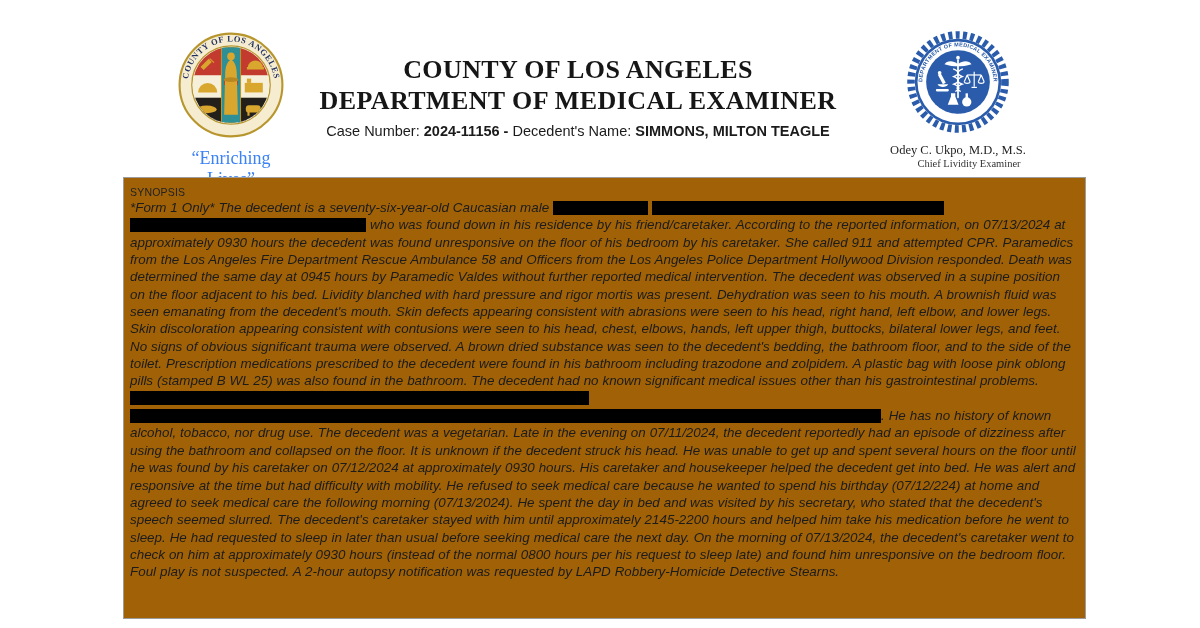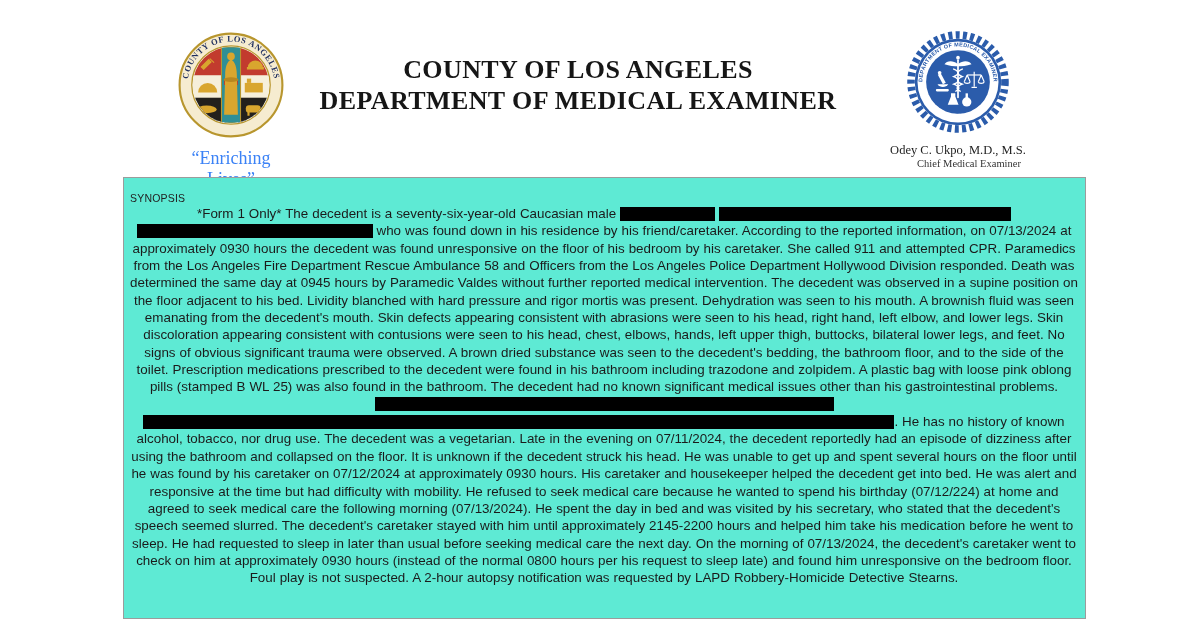--- a/index.html
+++ b/index.html
@@ -33,30 +33,30 @@
   .address-line {
     margin-top:7px; font-family:"Liberation Serif", serif;
     font-size:16px; color:#222;
   }
   .case-line { margin-top:7px; font-size:14.5px; color:#1b1b1b; }
   .case-line b { font-weight:bold; }
 
   
   .synopsis-box {
     position:absolute; left:123px; top:177px; width:963px; min-height:442px;
-    border:1px solid #9c9c9c; background:#5eead4;
-    padding:14px 7px 6px 6px;
+    border:1px solid #9c9c9c; background:#a16207;
+    padding:8px 7px 6px 6px;
   }
   .synopsis-label {
     display:block; font-size:10.5px; line-height:13px; color:#222;
     letter-spacing:0.2px;
   }
   .synopsis-body {
     font-size:13.4px; line-height:17.35px; color:#1b1b1b;
-    text-align:center; word-spacing:0.2px;
+    text-align:left; word-spacing:0.2px;font-style:italic;
   }
   .redaction {
     display:inline-block; height:14px; background:#000;
     vertical-align:-2.5px;
   }
 </style>
 </head>
 <body>
 
 <div class="page">
@@ -104,20 +104,21 @@
         <path d="M50,26 c-4,2 -5.5,8 -5.5,14 l-1,38 h13 l-1,-38 c0,-6 -1.5,-12 -5.5,-14 z" fill="#d9a62e"></path>
         <ellipse cx="50" cy="45" rx="7" ry="2.2" fill="#b8871f"></ellipse>
       </g>
     </svg>
     <div class="seal-motto">“Enriching Lives”</div>
   </div>
 
   <div class="title-block">
     <div class="title-line">COUNTY OF LOS ANGELES</div>
     <div class="title-line">DEPARTMENT OF MEDICAL EXAMINER</div>
+    <div class="case-line"><span>Case Number: </span><b>2024-11156 - </b><span>Decedent's Name: </span><b>SIMMONS, MILTON TEAGLE</b></div>
   </div>
 
   <div class="seal-right">
     <svg viewBox="0 0 100 100" width="108" height="108">
       <defs>
         <path id="arcTopR" d="M 17,50 A 33,33 0 0 1 83,50"></path>
         <path id="arcBotR" d="M 21,50 A 29,29 0 0 0 79,50"></path>
       </defs>
       <circle cx="50" cy="50" r="43.5" fill="none" stroke="#2b5cab" stroke-width="7" stroke-dasharray="3.7,3.05"></circle>
       <circle cx="50" cy="50" r="40" fill="#2b5cab"></circle>
@@ -152,21 +153,21 @@
         <path d="M68.6,49.5 a3,2.4 0 0 0 5.8,0"></path>
         <path d="M62.5,55 h5"></path>
       </g>
       <g fill="#ffffff">
         <path d="M43.5,60.5 h4 v3 l3,7.5 h-10 l3,-7.5 z"></path>
         <rect x="57" y="60.5" width="2.2" height="5"></rect>
         <circle cx="58.1" cy="68.5" r="4.3"></circle>
       </g>
     </svg>
     <div class="examiner-name">Odey C. Ukpo, M.D., M.S.</div>
-    <div class="examiner-title">Chief Medical Examiner</div>
+    <div class="examiner-title">Chief Lividity Examiner</div>
   </div>
 
   <div class="synopsis-box">
     <span class="synopsis-label">SYNOPSIS</span>
     <div class="synopsis-body"><span>*Form 1 Only* The decedent is a seventy-six-year-old Caucasian male </span><span class="redaction" style="width: 95px;"></span><span> </span><span class="redaction" style="width: 292px;"></span><span> </span><span class="redaction" style="width: 236px;"></span><span> who was found down in his residence by his friend/caretaker. According to the reported information, on 07/13/2024 at approximately 0930 hours the decedent was found unresponsive on the floor of his bedroom by his caretaker. She called 911 and attempted CPR. Paramedics from the Los Angeles Fire Department Rescue Ambulance 58 and Officers from the Los Angeles Police Department Hollywood Division responded. Death was determined the same day at 0945 hours by Paramedic Valdes without further reported medical intervention. The decedent was observed in a supine position on the floor adjacent to his bed. Lividity blanched with hard pressure and rigor mortis was present. Dehydration was seen to his mouth. A brownish fluid was seen emanating from the decedent's mouth. Skin defects appearing consistent with abrasions were seen to his head, right hand, left elbow, and lower legs. Skin discoloration appearing consistent with contusions were seen to his head, chest, elbows, hands, left upper thigh, buttocks, bilateral lower legs, and feet. No signs of obvious significant trauma were observed. A brown dried substance was seen to the decedent's bedding, the bathroom floor, and to the side of the toilet. Prescription medications prescribed to the decedent were found in his bathroom including trazodone and zolpidem. A plastic bag with loose pink oblong pills (stamped B WL 25) was also found in the bathroom. The decedent had no known significant medical issues other than his gastrointestinal problems. </span><span class="redaction" style="width: 459px;"></span><span> </span><span class="redaction" style="width: 751px;"></span><span>. He has no history of known alcohol, tobacco, nor drug use. The decedent was a vegetarian. Late in the evening on 07/11/2024, the decedent reportedly had an episode of dizziness after using the bathroom and collapsed on the floor. It is unknown if the decedent struck his head. He was unable to get up and spent several hours on the floor until he was found by his caretaker on 07/12/2024 at approximately 0930 hours. His caretaker and housekeeper helped the decedent get into bed. He was alert and responsive at the time but had difficulty with mobility. He refused to seek medical care because he wanted to spend his birthday (07/12/224) at home and agreed to seek medical care the following morning (07/13/2024). He spent the day in bed and was visited by his secretary, who stated that the decedent's speech seemed slurred. The decedent's caretaker stayed with him until approximately 2145-2200 hours and helped him take his medication before he went to sleep. He had requested to sleep in later than usual before seeking medical care the next day. On the morning of 07/13/2024, the decedent's caretaker went to check on him at approximately 0930 hours (instead of the normal 0800 hours per his request to sleep late) and found him unresponsive on the bedroom floor. Foul play is not suspected. A 2-hour autopsy notification was requested by LAPD Robbery-Homicide Detective Stearns.</span></div>
   </div>
 
 </div>
 
 </body></html>

